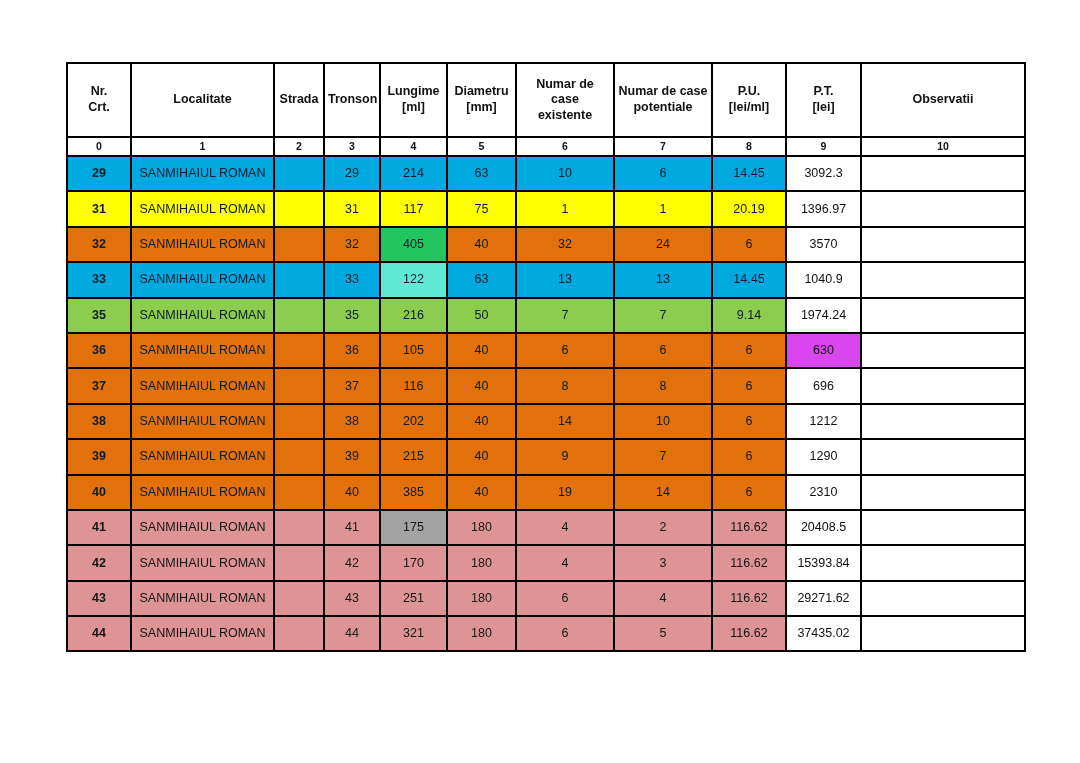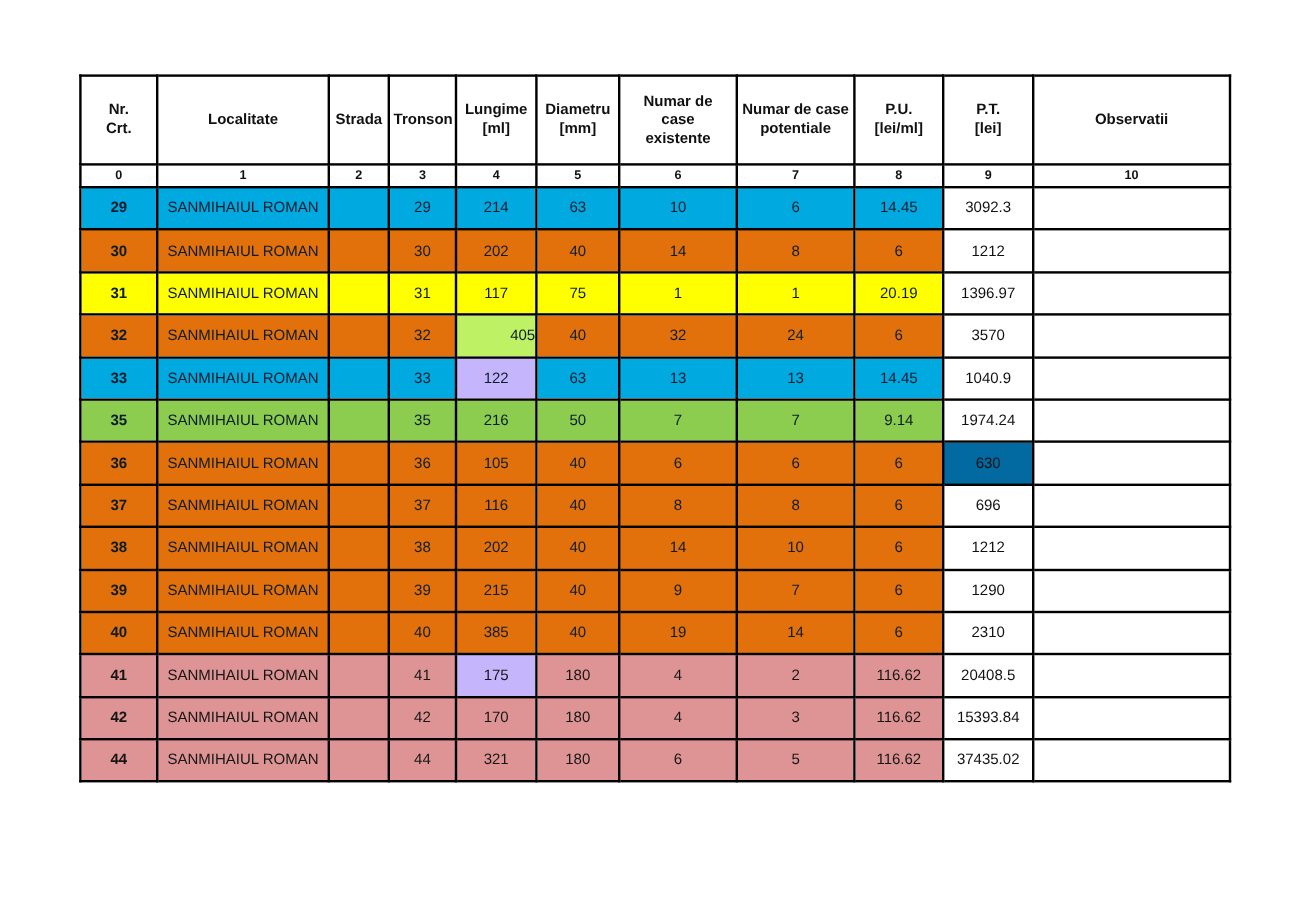--- a/index.html
+++ b/index.html
@@ -161,64 +161,51 @@
             <td class="cell col-tronson tint" style="background-color: rgb(0, 169, 224);">29</td>
             <td class="cell col-lungime tint" style="background-color: rgb(0, 169, 224); text-align: center;">214</td>
             <td class="cell col-diametru tint" style="background-color: rgb(0, 169, 224);">63</td>
             <td class="cell col-case-existente tint" style="background-color: rgb(0, 169, 224);">10</td>
             <td class="cell col-case-potentiale tint" style="background-color: rgb(0, 169, 224);">6</td>
             <td class="cell col-pu tint" style="background-color: rgb(0, 169, 224);">14.45</td>
             <td class="cell col-pt" style="background-color: rgb(255, 255, 255);">3092.3</td>
             <td class="cell col-observatii" style="background-color: rgb(255, 255, 255);"></td>
           </tr>
           <tr class="tinted">
-            <td class="cell col-nr tint" style="background-color: rgb(226, 112, 11);">30</td>
-            <td class="cell col-localitate tint" style="background-color: rgb(226, 112, 11);">SANMIHAIUL ROMAN</td>
-            <td class="cell col-strada tint" style="background-color: rgb(226, 112, 11);"></td>
-            <td class="cell col-tronson tint" style="background-color: rgb(226, 112, 11);">30</td>
-            <td class="cell col-lungime tint" style="background-color: rgb(226, 112, 11);">202</td>
-            <td class="cell col-diametru tint" style="background-color: rgb(226, 112, 11);">40</td>
-            <td class="cell col-case-existente tint" style="background-color: rgb(226, 112, 11);">14</td>
-            <td class="cell col-case-potentiale tint" style="background-color: rgb(226, 112, 11);">8</td>
-            <td class="cell col-pu tint" style="background-color: rgb(226, 112, 11);">6</td>
-            <td class="cell col-pt" style="background-color: rgb(255, 255, 255);">1212</td>
-            <td class="cell col-observatii" style="background-color: rgb(255, 255, 255);"></td>
-          </tr>
-          <tr class="tinted">
             <td class="cell col-nr tint" style="background-color: rgb(255, 255, 0);">31</td>
             <td class="cell col-localitate tint" style="background-color: rgb(255, 255, 0);">SANMIHAIUL ROMAN</td>
             <td class="cell col-strada tint" style="background-color: rgb(255, 255, 0);"></td>
             <td class="cell col-tronson tint" style="background-color: rgb(255, 255, 0);">31</td>
             <td class="cell col-lungime tint" style="background-color: rgb(255, 255, 0);">117</td>
             <td class="cell col-diametru tint" style="background-color: rgb(255, 255, 0);">75</td>
             <td class="cell col-case-existente tint" style="background-color: rgb(255, 255, 0);">1</td>
             <td class="cell col-case-potentiale tint" style="background-color: rgb(255, 255, 0);">1</td>
             <td class="cell col-pu tint" style="background-color: rgb(255, 255, 0);">20.19</td>
             <td class="cell col-pt" style="background-color: rgb(255, 255, 255);">1396.97</td>
             <td class="cell col-observatii" style="background-color: rgb(255, 255, 255);"></td>
           </tr>
           <tr class="tinted">
             <td class="cell col-nr tint" style="background-color: rgb(226, 112, 11);">32</td>
             <td class="cell col-localitate tint" style="background-color: rgb(226, 112, 11);">SANMIHAIUL ROMAN</td>
             <td class="cell col-strada tint" style="background-color: rgb(226, 112, 11);"></td>
             <td class="cell col-tronson tint" style="background-color: rgb(226, 112, 11);">32</td>
-            <td class="cell col-lungime tint" style="background-color: #bef264; text-align: right;">405</td>
+            <td class="cell col-lungime tint" style="background-color: #22c55e;">405</td>
             <td class="cell col-diametru tint" style="background-color: rgb(226, 112, 11);">40</td>
             <td class="cell col-case-existente tint" style="background-color: rgb(226, 112, 11);">32</td>
             <td class="cell col-case-potentiale tint" style="background-color: rgb(226, 112, 11);">24</td>
             <td class="cell col-pu tint" style="background-color: rgb(226, 112, 11);">6</td>
             <td class="cell col-pt" style="background-color: rgb(255, 255, 255);">3570</td>
             <td class="cell col-observatii" style="background-color: rgb(255, 255, 255);"></td>
           </tr>
           <tr class="tinted">
             <td class="cell col-nr tint" style="background-color: rgb(0, 169, 224);">33</td>
             <td class="cell col-localitate tint" style="background-color: rgb(0, 169, 224);">SANMIHAIUL ROMAN</td>
             <td class="cell col-strada tint" style="background-color: rgb(0, 169, 224);"></td>
             <td class="cell col-tronson tint" style="background-color: rgb(0, 169, 224);">33</td>
-            <td class="cell col-lungime tint" style="background-color: #c4b5fd; text-align: center;">122</td>
+            <td class="cell col-lungime tint" style="background-color: #5eead4; text-align: center;">122</td>
             <td class="cell col-diametru tint" style="background-color: rgb(0, 169, 224);">63</td>
             <td class="cell col-case-existente tint" style="background-color: rgb(0, 169, 224);">13</td>
             <td class="cell col-case-potentiale tint" style="background-color: rgb(0, 169, 224);">13</td>
             <td class="cell col-pu tint" style="background-color: rgb(0, 169, 224);">14.45</td>
             <td class="cell col-pt" style="background-color: rgb(255, 255, 255);">1040.9</td>
             <td class="cell col-observatii" style="background-color: rgb(255, 255, 255);"></td>
           </tr>
           <tr class="tinted">
             <td class="cell col-nr tint" style="background-color: rgb(140, 204, 78);">35</td>
             <td class="cell col-localitate tint" style="background-color: rgb(140, 204, 78);">SANMIHAIUL ROMAN</td>
@@ -235,21 +222,21 @@
           <tr class="tinted">
             <td class="cell col-nr tint" style="background-color: rgb(226, 112, 11);">36</td>
             <td class="cell col-localitate tint" style="background-color: rgb(226, 112, 11);">SANMIHAIUL ROMAN</td>
             <td class="cell col-strada tint" style="background-color: rgb(226, 112, 11);"></td>
             <td class="cell col-tronson tint" style="background-color: rgb(226, 112, 11);">36</td>
             <td class="cell col-lungime tint" style="background-color: rgb(226, 112, 11);">105</td>
             <td class="cell col-diametru tint" style="background-color: rgb(226, 112, 11);">40</td>
             <td class="cell col-case-existente tint" style="background-color: rgb(226, 112, 11);">6</td>
             <td class="cell col-case-potentiale tint" style="background-color: rgb(226, 112, 11);">6</td>
             <td class="cell col-pu tint" style="background-color: rgb(226, 112, 11);">6</td>
-            <td class="cell col-pt" style="background-color: #0369a1;">630</td>
+            <td class="cell col-pt" style="background-color: #d946ef;">630</td>
             <td class="cell col-observatii" style="background-color: rgb(255, 255, 255);"></td>
           </tr>
           <tr class="tinted">
             <td class="cell col-nr tint" style="background-color: rgb(226, 112, 11);">37</td>
             <td class="cell col-localitate tint" style="background-color: rgb(226, 112, 11);">SANMIHAIUL ROMAN</td>
             <td class="cell col-strada tint" style="background-color: rgb(226, 112, 11);"></td>
             <td class="cell col-tronson tint" style="background-color: rgb(226, 112, 11);">37</td>
             <td class="cell col-lungime tint" style="background-color: rgb(226, 112, 11);">116</td>
             <td class="cell col-diametru tint" style="background-color: rgb(226, 112, 11);">40</td>
             <td class="cell col-case-existente tint" style="background-color: rgb(226, 112, 11);">8</td>
@@ -295,21 +282,21 @@
             <td class="cell col-case-potentiale tint" style="background-color: rgb(226, 112, 11);">14</td>
             <td class="cell col-pu tint" style="background-color: rgb(226, 112, 11);">6</td>
             <td class="cell col-pt" style="background-color: rgb(255, 255, 255);">2310</td>
             <td class="cell col-observatii" style="background-color: rgb(255, 255, 255);"></td>
           </tr>
           <tr class="tinted tint-pink">
             <td class="cell col-nr tint" style="background-color: rgb(222, 148, 148);">41</td>
             <td class="cell col-localitate tint" style="background-color: rgb(222, 148, 148);">SANMIHAIUL ROMAN</td>
             <td class="cell col-strada tint" style="background-color: rgb(222, 148, 148);"></td>
             <td class="cell col-tronson tint" style="background-color: rgb(222, 148, 148);">41</td>
-            <td class="cell col-lungime tint" style="background-color: #c4b5fd;">175</td>
+            <td class="cell col-lungime tint" style="background-color: #a3a3a3;">175</td>
             <td class="cell col-diametru tint" style="background-color: rgb(222, 148, 148);">180</td>
             <td class="cell col-case-existente tint" style="background-color: rgb(222, 148, 148);">4</td>
             <td class="cell col-case-potentiale tint" style="background-color: rgb(222, 148, 148);">2</td>
             <td class="cell col-pu tint" style="background-color: rgb(222, 148, 148);">116.62</td>
             <td class="cell col-pt" style="background-color: rgb(255, 255, 255);">20408.5</td>
             <td class="cell col-observatii" style="background-color: rgb(255, 255, 255);"></td>
           </tr>
           <tr class="tinted tint-pink">
             <td class="cell col-nr tint" style="background-color: rgb(222, 148, 148);">42</td>
             <td class="cell col-localitate tint" style="background-color: rgb(222, 148, 148);">SANMIHAIUL ROMAN</td>
@@ -317,20 +304,33 @@
             <td class="cell col-tronson tint" style="background-color: rgb(222, 148, 148);">42</td>
             <td class="cell col-lungime tint" style="background-color: rgb(222, 148, 148);">170</td>
             <td class="cell col-diametru tint" style="background-color: rgb(222, 148, 148);">180</td>
             <td class="cell col-case-existente tint" style="background-color: rgb(222, 148, 148);">4</td>
             <td class="cell col-case-potentiale tint" style="background-color: rgb(222, 148, 148);">3</td>
             <td class="cell col-pu tint" style="background-color: rgb(222, 148, 148);">116.62</td>
             <td class="cell col-pt" style="background-color: rgb(255, 255, 255);">15393.84</td>
             <td class="cell col-observatii" style="background-color: rgb(255, 255, 255);"></td>
           </tr>
           <tr class="tinted tint-pink">
+            <td class="cell col-nr tint" style="background-color: rgb(222, 148, 148);">43</td>
+            <td class="cell col-localitate tint" style="background-color: rgb(222, 148, 148);">SANMIHAIUL ROMAN</td>
+            <td class="cell col-strada tint" style="background-color: rgb(222, 148, 148);"></td>
+            <td class="cell col-tronson tint" style="background-color: rgb(222, 148, 148);">43</td>
+            <td class="cell col-lungime tint" style="background-color: rgb(222, 148, 148);">251</td>
+            <td class="cell col-diametru tint" style="background-color: rgb(222, 148, 148);">180</td>
+            <td class="cell col-case-existente tint" style="background-color: rgb(222, 148, 148);">6</td>
+            <td class="cell col-case-potentiale tint" style="background-color: rgb(222, 148, 148);">4</td>
+            <td class="cell col-pu tint" style="background-color: rgb(222, 148, 148);">116.62</td>
+            <td class="cell col-pt" style="background-color: rgb(255, 255, 255);">29271.62</td>
+            <td class="cell col-observatii" style="background-color: rgb(255, 255, 255);"></td>
+          </tr>
+          <tr class="tinted tint-pink">
             <td class="cell col-nr tint" style="background-color: rgb(222, 148, 148);">44</td>
             <td class="cell col-localitate tint" style="background-color: rgb(222, 148, 148);">SANMIHAIUL ROMAN</td>
             <td class="cell col-strada tint" style="background-color: rgb(222, 148, 148);"></td>
             <td class="cell col-tronson tint" style="background-color: rgb(222, 148, 148);">44</td>
             <td class="cell col-lungime tint" style="background-color: rgb(222, 148, 148);">321</td>
             <td class="cell col-diametru tint" style="background-color: rgb(222, 148, 148);">180</td>
             <td class="cell col-case-existente tint" style="background-color: rgb(222, 148, 148);">6</td>
             <td class="cell col-case-potentiale tint" style="background-color: rgb(222, 148, 148);">5</td>
             <td class="cell col-pu tint" style="background-color: rgb(222, 148, 148);">116.62</td>
             <td class="cell col-pt" style="background-color: rgb(255, 255, 255);">37435.02</td>

